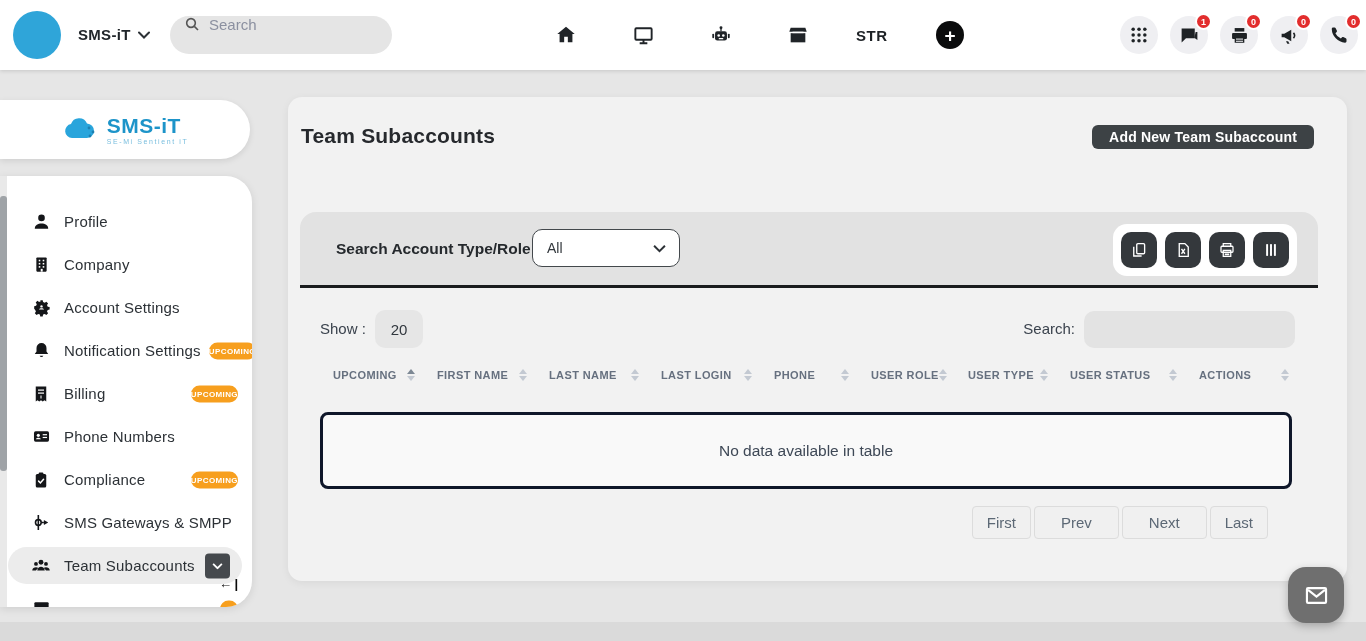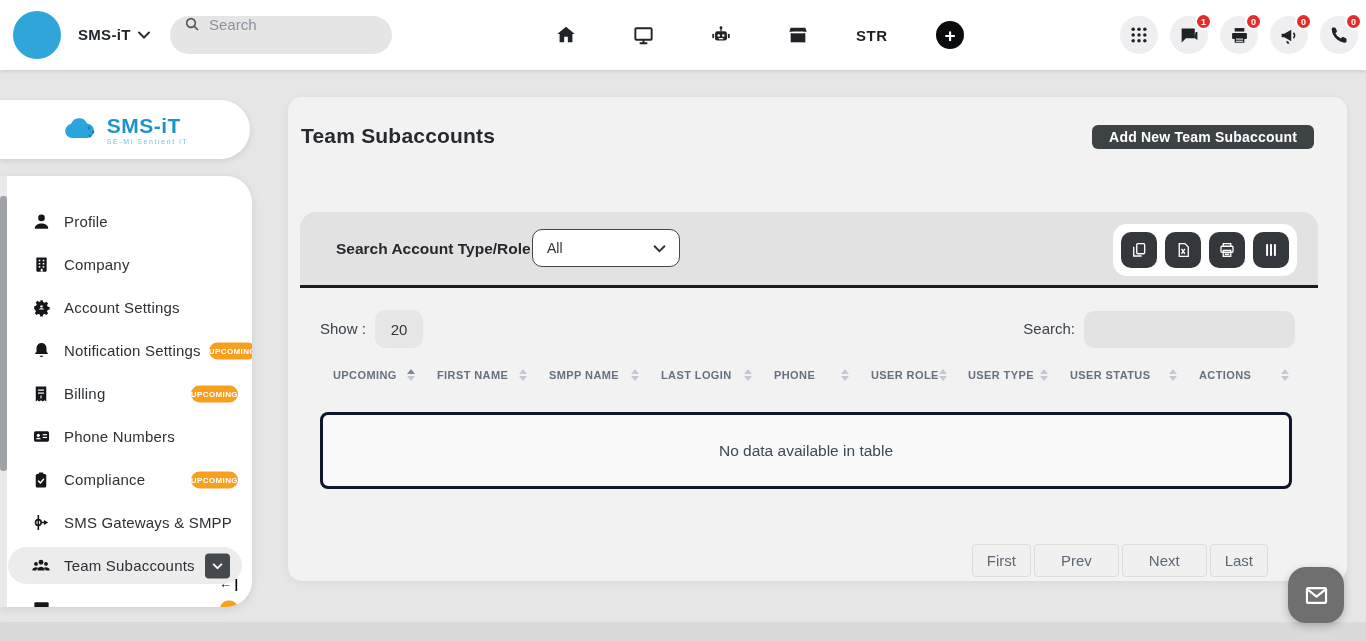--- a/index.html
+++ b/index.html
@@ -93,21 +93,21 @@
   .sort { display:flex; flex-direction:column; gap:2px; margin-left:auto; margin-right:22px; }
   .sort i { width:0; height:0; border-left:4px solid transparent; border-right:4px solid transparent; display:block; }
   .sort .up { border-bottom:5px solid #c3c9d2; }
   .sort .dn { border-top:5px solid #c3c9d2; }
   .sort.asc .up { border-bottom-color:#7d8894; }
   .empty-box { position:absolute; left:32px; right:55px; top:315px; height:77px; background:#f9f9f9;
                border:3px solid #0f172a; border-radius:8px; display:flex; align-items:center;
                justify-content:center; font-size:15.5px; color:#3e4856; }
   .pager { position:absolute; right:79px; top:409px; display:flex; gap:3px; }
   .pager button { background:#f0f0f0; border:1px solid #dcdcdc; border-radius:4px; font-size:15px;
-                  color:#5c6875; font-family:"Liberation Sans",sans-serif; cursor:pointer; padding:7px 14px;margin-top:38px; }
+                  color:#5c6875; font-family:"Liberation Sans",sans-serif; cursor:pointer; padding:7px 14px; }
   .pager button.wide { padding:7px 26px; }
 
   .chat-launcher { position:absolute; left:1288px; top:567px; width:56px; height:56px; border-radius:18px;
                    background:#6f6f6f; display:flex; align-items:center; justify-content:center;
                    box-shadow:0 3px 9px rgba(0,0,0,.25); cursor:pointer; z-index:30; }
   .bottom-band { position:absolute; left:0; bottom:0; width:1366px; height:19px; background:#dadada; }
 </style>
 </head>
 <body>
 
@@ -412,21 +412,21 @@
         </span>
       </div>
     <div class="th" style="width:112px">
         <span>FIRST NAME</span>
         <span class="sort">
           <i class="up"></i>
           <i class="dn"></i>
         </span>
       </div>
     <div class="th" style="width:112px">
-        <span>SMPP NAME</span>
+        <span>LAST NAME</span>
         <span class="sort">
           <i class="up"></i>
           <i class="dn"></i>
         </span>
       </div>
     <div class="th" style="width:113px">
         <span>LAST LOGIN</span>
         <span class="sort">
           <i class="up"></i>
           <i class="dn"></i>

